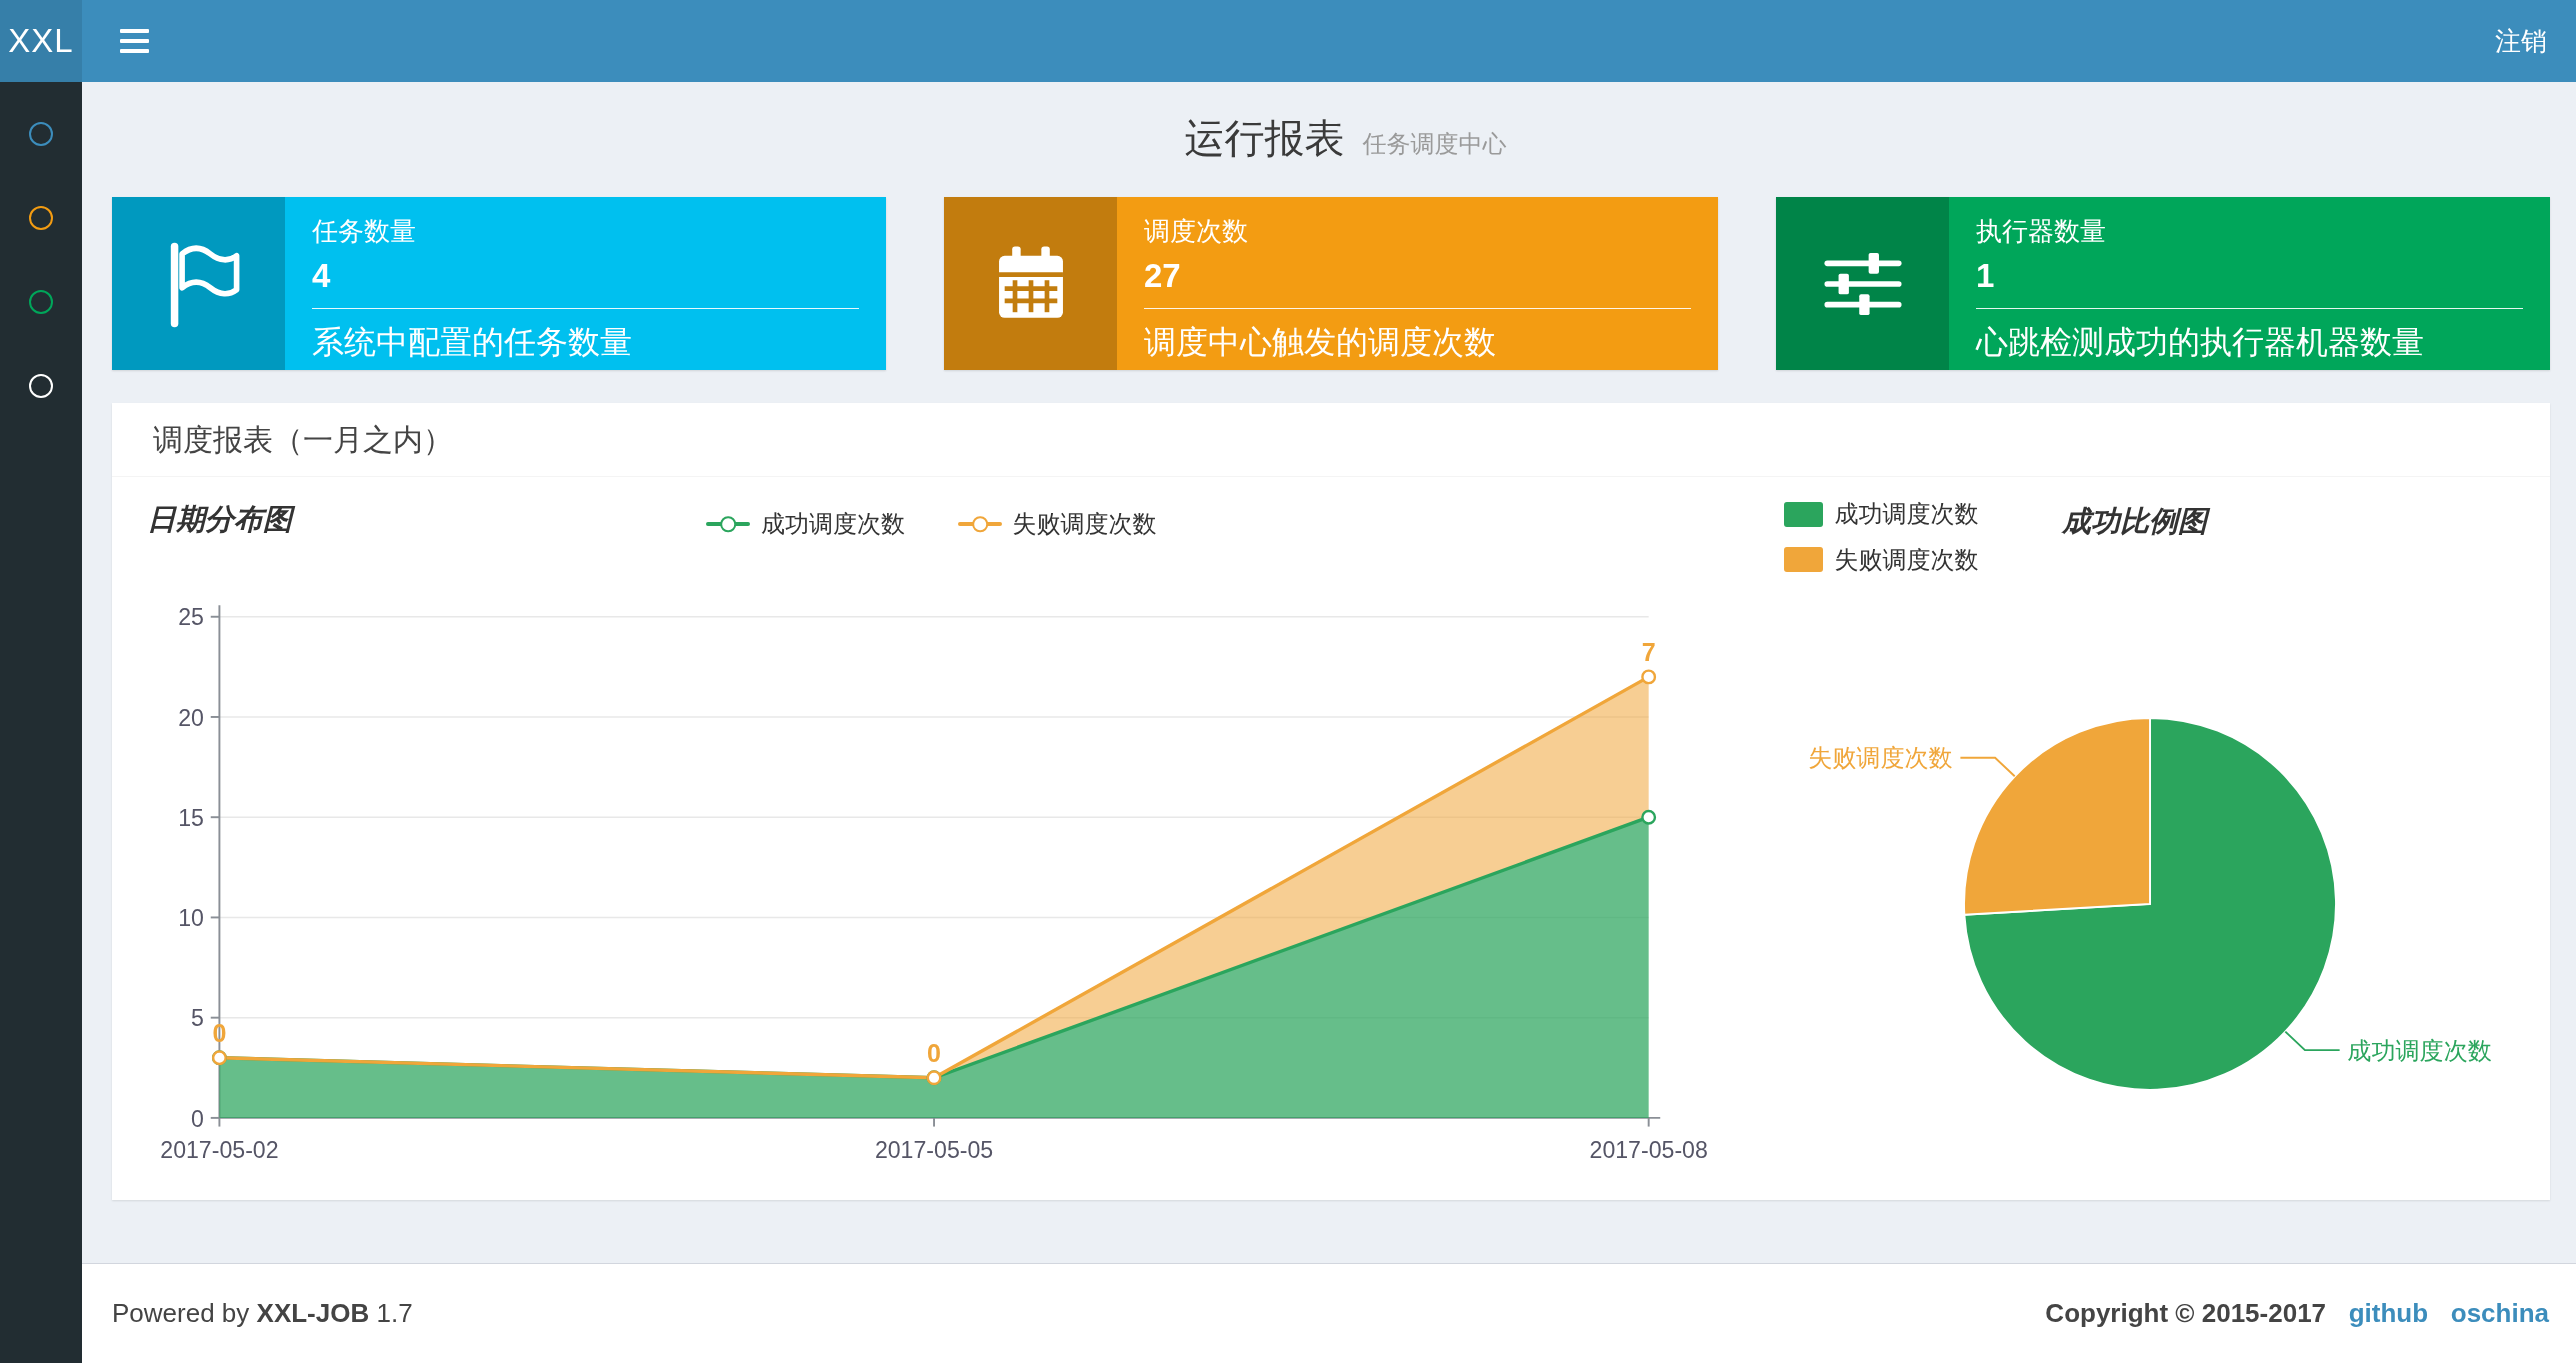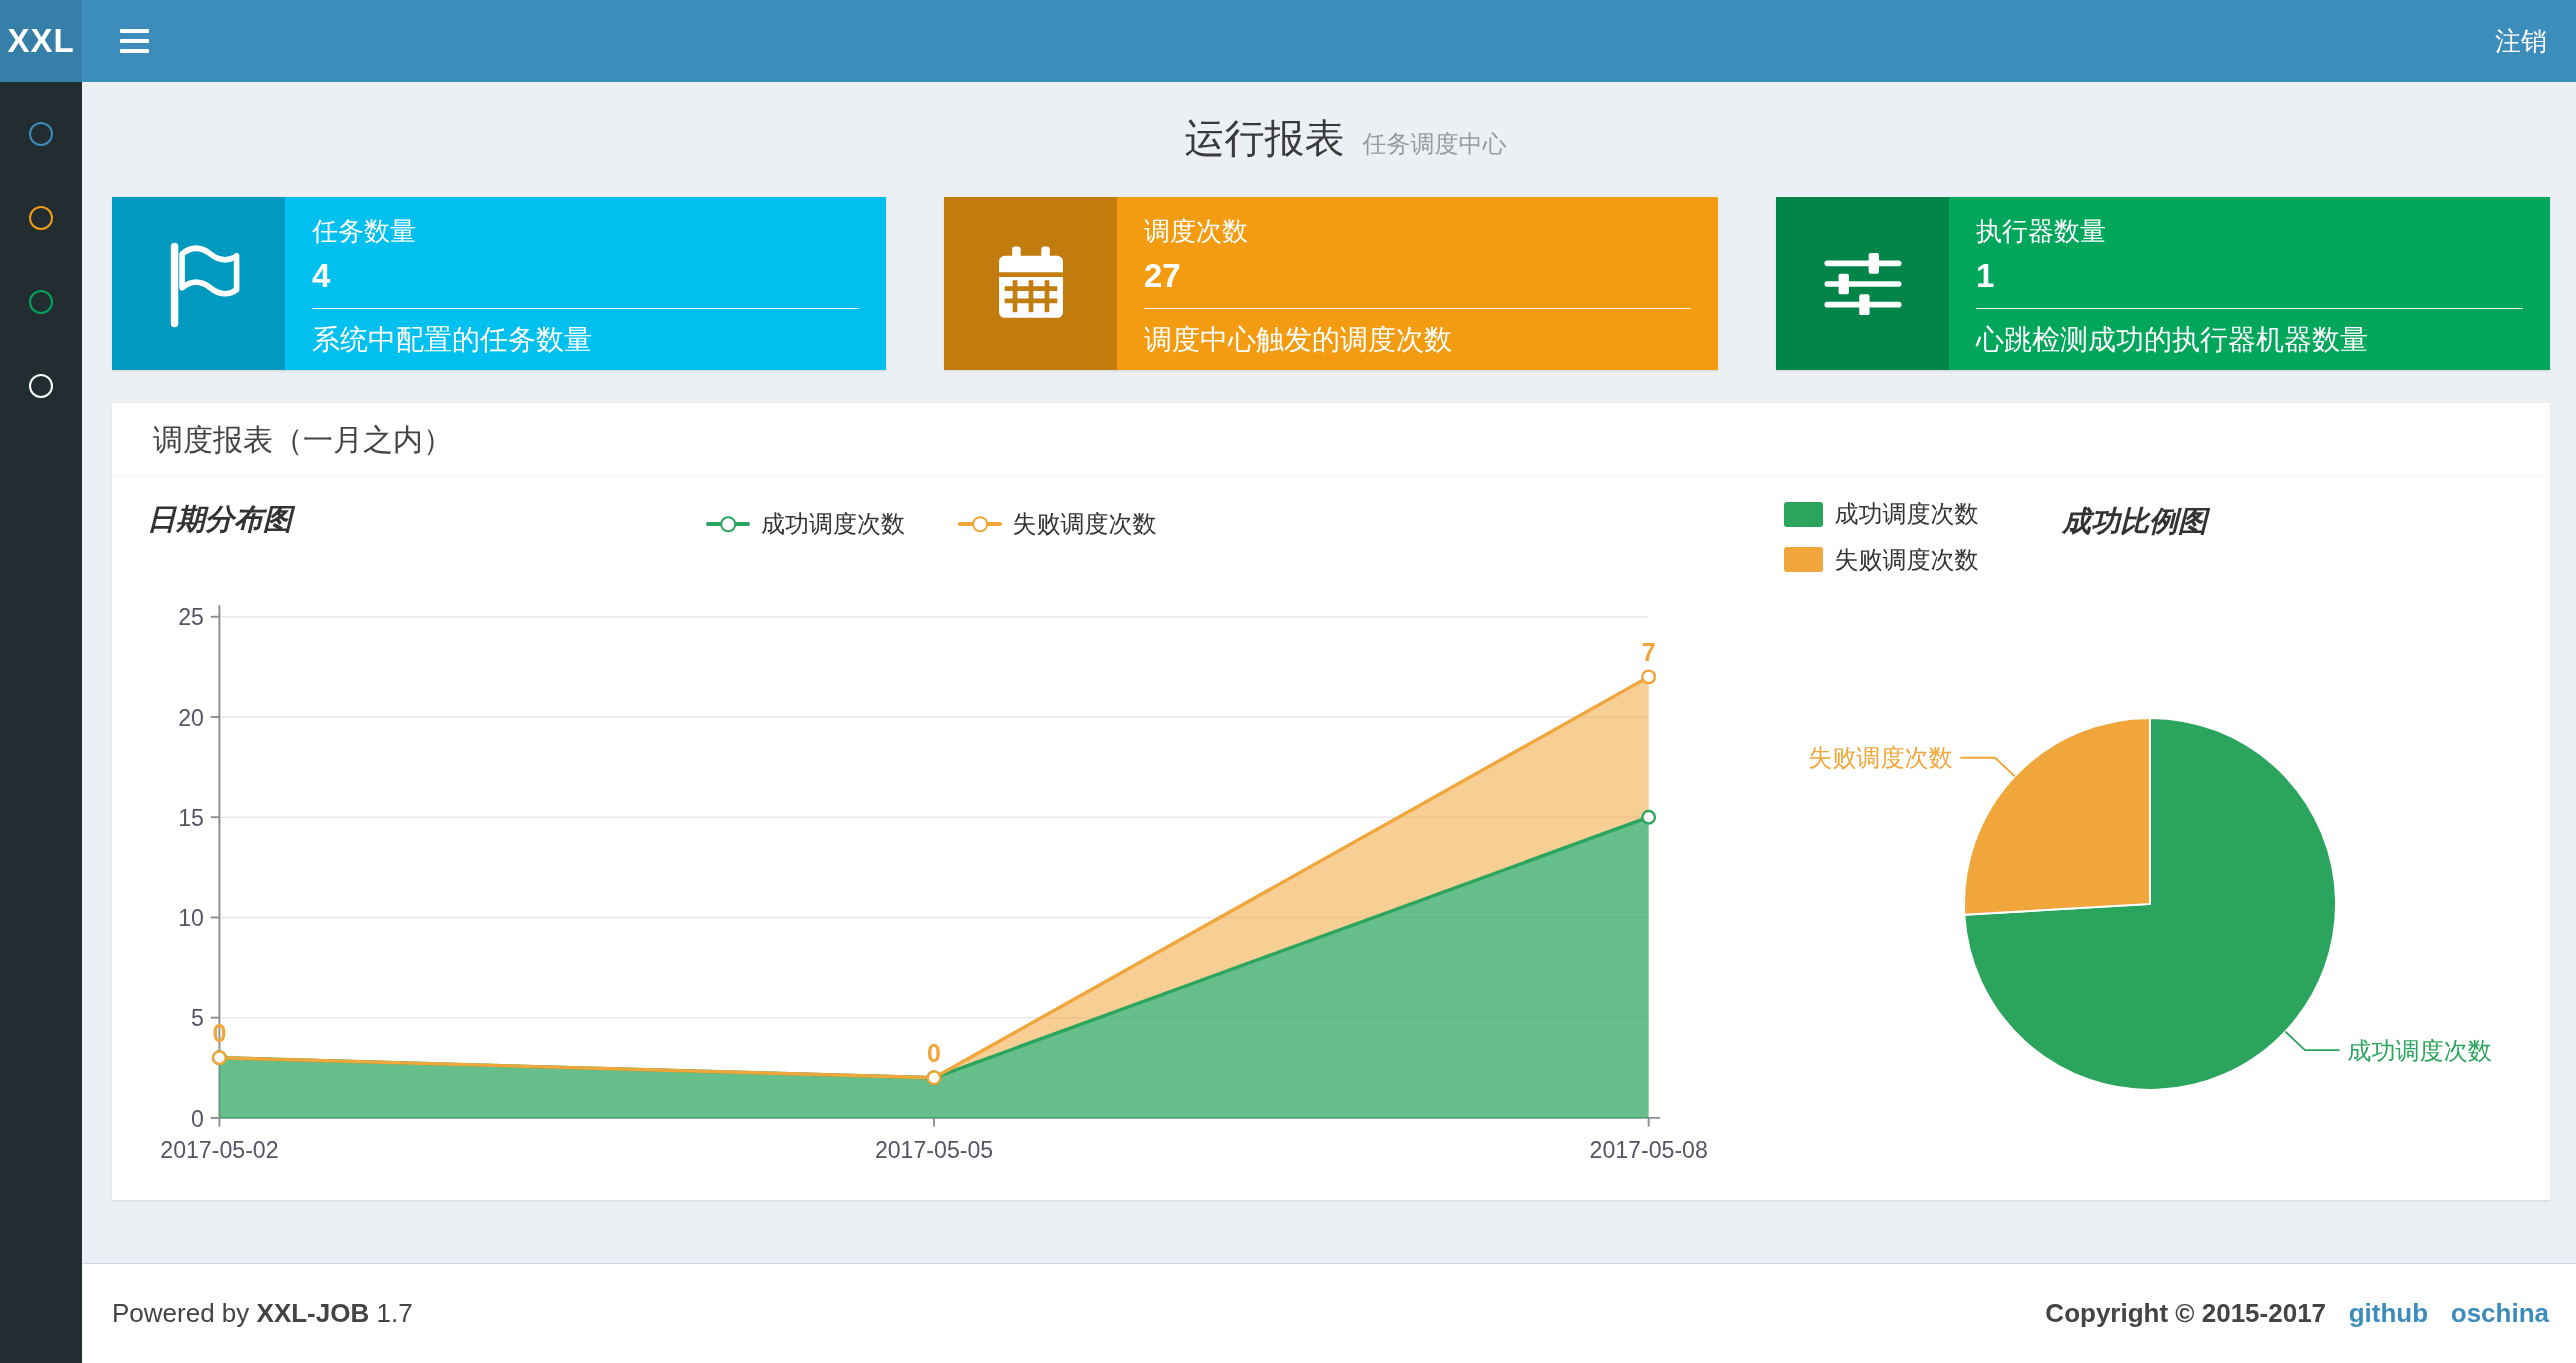--- a/index.html
+++ b/index.html
@@ -4,21 +4,21 @@
 <style>
   html,body{margin:0;padding:0;}
   body{
     width:2576px;height:1363px;position:relative;overflow:hidden;
     background:#ecf0f5;
     font-family:"Liberation Sans","DejaVu Sans",sans-serif;
     color:#333;
   }
   
   .topbar{position:absolute;top:0;left:0;width:2576px;height:82px;background:#3c8dbc;display:flex;z-index:5;}
-  .logo{width:82px;height:82px;background:#367fa9;color:#fff;font-size:33px;font-weight:bold;
+  .logo{width:82px;height:82px;background:#367fa9;color:#fff;font-size:33px;font-weight:normal;
         display:flex;align-items:center;justify-content:center;letter-spacing:1px;cursor:pointer;}
   .nav-rest{flex:1;display:flex;align-items:center;justify-content:space-between;padding:0 29px 0 32px;}
   .hamburger{display:flex;flex-direction:column;gap:5.8px;cursor:pointer;padding:9.6px 5.8px;}
   .hamburger span{display:block;width:29px;height:3.9px;background:#fff;border-radius:1px;}
   .logout{color:#fff;font-size:26px;text-decoration:none;cursor:pointer;}
   
   .sidebar{position:absolute;top:82px;left:0;bottom:0;width:82px;background:#222d32;z-index:4;}
   .side-item{height:84px;display:flex;align-items:center;justify-content:center;cursor:pointer;}
   .side-item.first{margin-top:9.6px;}
   .circle-icon{width:20px;height:20px;border-radius:50%;border:2.9px solid #fff;display:block;}
@@ -29,21 +29,21 @@
   .page-header .subtitle{font-size:24px;color:#9a9a9a;margin-left:13.5px;}
   
   .info-row{display:flex;gap:58px;margin:31px 0 1px 30px;width:2438px;}
   .info-box{width:774px;height:173px;display:flex;color:#fff;box-shadow:0 1px 1.9px rgba(0,0,0,0.12);}
   .info-icon{width:173px;height:173px;background:rgba(0,0,0,0.2);display:flex;align-items:center;justify-content:center;flex:none;}
   .info-icon svg{width:94px;height:94px;}
   .info-content{flex:1;padding:17.4px 27px 0 27px;}
   .info-label{font-size:26px;}
   .info-value{font-size:33px;font-weight:bold;margin-top:7.7px;}
   .info-hr{border:none;border-top:1.9px solid rgba(255,255,255,0.9);margin:12.5px 0;}
-  .info-desc{font-size:28px;}
+  .info-desc{font-size:32px;}
   
   .report-box{margin:33px 0 0 30px;width:2438px;height:797px;background:#fff;box-shadow:0 1px 1.9px rgba(0,0,0,0.1);}
   .box-header{height:73px;line-height:73px;padding-left:41px;font-size:30px;color:#444;border-bottom:1px solid #f4f4f4;}
   .box-body{position:relative;height:723px;}
   .chart-title{position:absolute;font-size:29px;font-weight:bold;color:#333;font-style:italic;}
   #line-title{left:35px;top:23px;}
   #pie-title{left:1950px;top:25px;}
   .line-legend{position:absolute;left:482px;top:31px;width:675px;display:flex;justify-content:center;gap:53px;}
   .legend-item{display:flex;align-items:center;gap:10.6px;cursor:pointer;}
   .legend-marker{position:relative;width:44px;height:3.9px;}

